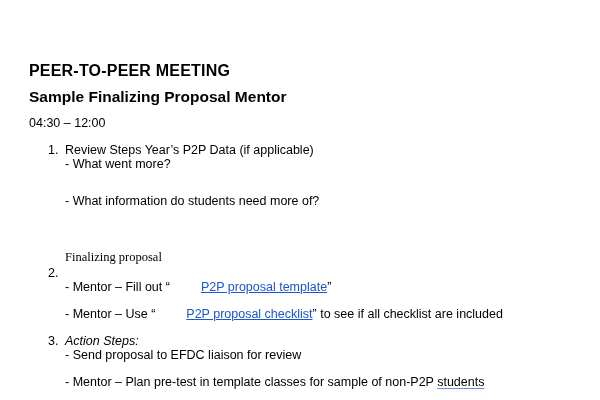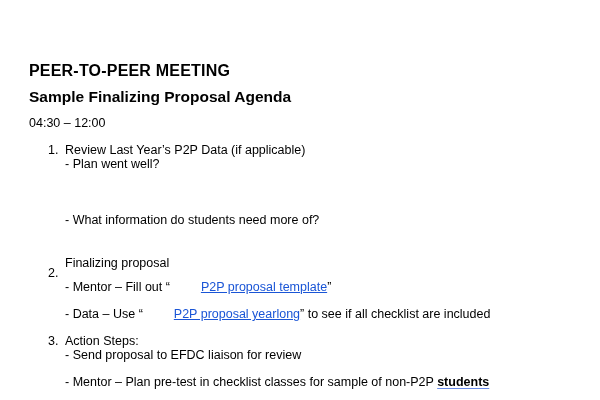--- a/index.html
+++ b/index.html
@@ -8,43 +8,43 @@
       position: relative; font-family: "Liberation Sans", sans-serif; color: #000;
     }
     .abs { position: absolute; white-space: nowrap; }
     .title { left: 29px; top: 62px; font-size: 16px; font-weight: bold; letter-spacing: 0.2px; }
     .subtitle { left: 29px; top: 88px; font-size: 15.5px; font-weight: bold; }
     .time { left: 29px; top: 116px; font-size: 12.5px; }
     .line { font-size: 12.5px; }
     .num { left: 48px; }
     .txt { left: 65px; }
     a.link { color: #1a55d6; text-decoration: underline; padding-left: 31px; }
-    .squiggle { text-decoration: underline; text-decoration-color: #6a8ce8; text-underline-offset: 2px; font-weight: bold; }
+    .squiggle { text-decoration: underline; text-decoration-color: #6a8ce8; text-underline-offset: 2px; }
   </style>
 </head>
 <body>
 
 <div>
   <div class="abs title">PEER-TO-PEER MEETING</div>
-  <div class="abs subtitle">Sample Finalizing Proposal Agenda</div>
+  <div class="abs subtitle">Sample Finalizing Proposal Mentor</div>
   <div class="abs time">04:30 – 12:00</div>
 
   <div class="abs line num" style="top:143px;">1.</div>
-  <div class="abs line txt" style="top:143px;">Review Last Year’s P2P Data (if applicable)</div>
-  <div class="abs line txt" style="top:157px;">- Plan went well?</div>
-  <div class="abs line txt" style="top:213px;text-align:right;">- What information do students need more of?</div>
+  <div class="abs line txt" style="top:143px;">Review Steps Year’s P2P Data (if applicable)</div>
+  <div class="abs line txt" style="top:157px;">- What went more?</div>
+  <div class="abs line txt" style="top:194px;text-align:right;">- What information do students need more of?</div>
 
   <div class="abs line num" style="top:266px;">2.</div>
-  <div class="abs line txt" style="top:256px;">Finalizing proposal</div>
+  <div class="abs line txt" style="top:250px;font-family:Liberation Serif, serif;">Finalizing proposal</div>
   <div class="abs line txt" style="top:280px;">
     <span>- Mentor – Fill out “</span><a class="link">P2P proposal template</a><span>”</span>
   </div>
   <div class="abs line txt" style="top:307px;">
-    <span>- Data – Use “</span><a class="link">P2P proposal yearlong</a><span>” to see if all checklist are included</span>
+    <span>- Mentor – Use “</span><a class="link">P2P proposal checklist</a><span>” to see if all checklist are included</span>
   </div>
 
   <div class="abs line num" style="top:334px;">3.</div>
-  <div class="abs line txt" style="top:334px;">Action Steps:</div>
+  <div class="abs line txt" style="top:334px;font-style:italic;">Action Steps:</div>
   <div class="abs line txt" style="top:348px;text-align:center;">- Send proposal to EFDC liaison for review</div>
   <div class="abs line txt" style="top:375px;">
-    <span>- Mentor – Plan pre-test in checklist classes for sample of non-P2P </span><span class="squiggle">students</span>
+    <span>- Mentor – Plan pre-test in template classes for sample of non-P2P </span><span class="squiggle">students</span>
   </div>
 </div>
 
 </body></html>

